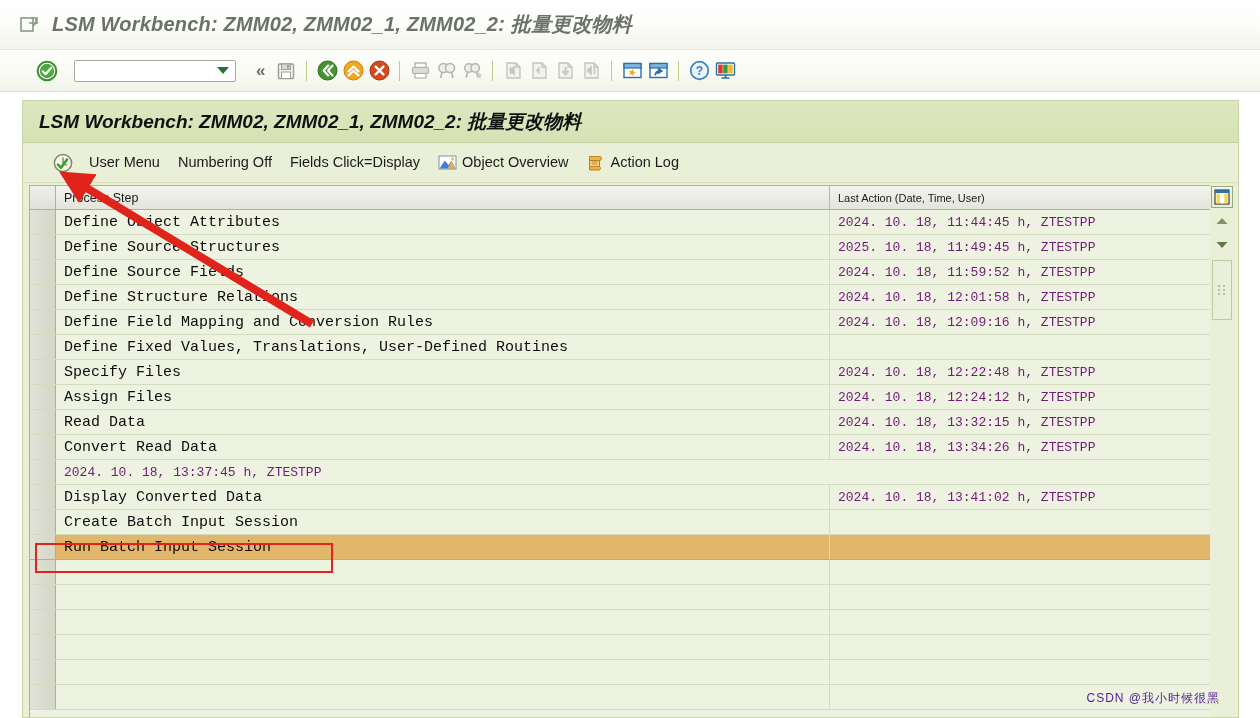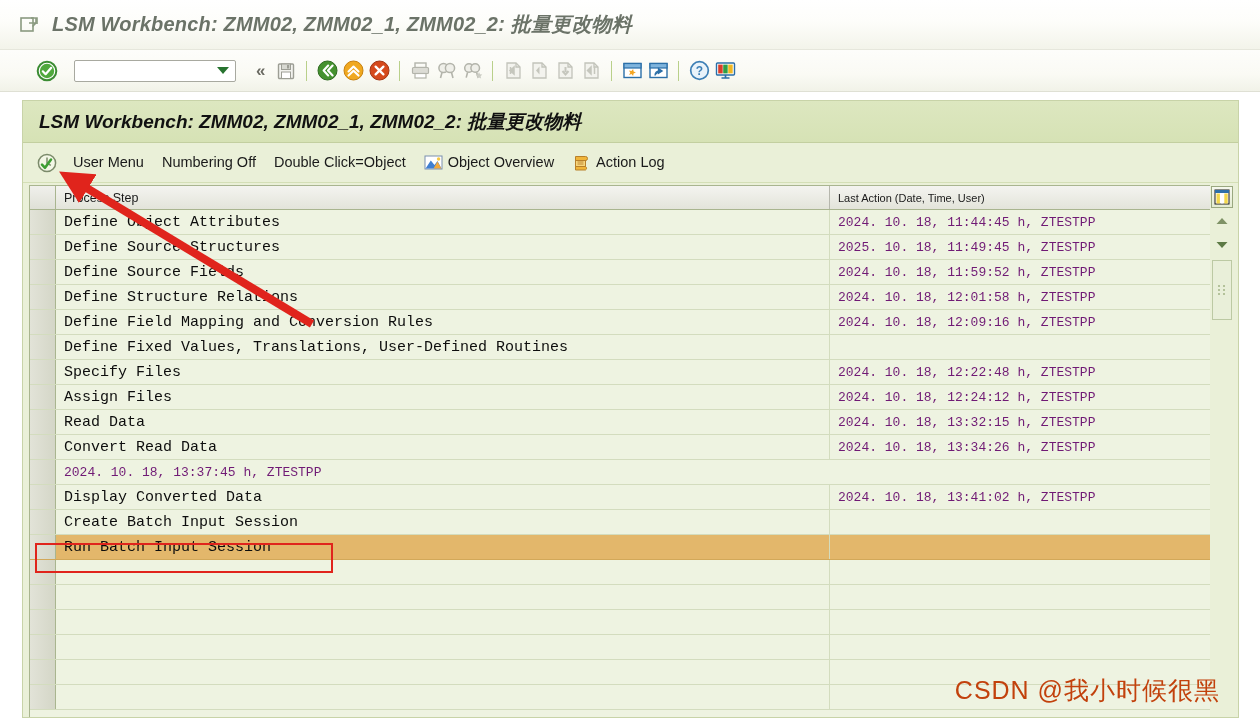--- a/index.html
+++ b/index.html
@@ -122,21 +122,21 @@
     color: #111111;
     white-space: nowrap;
   }
 
   
   .funcbar {
     height: 40px;
     background: #eaf0d8;
     display: flex;
     align-items: center;
-    padding-left: 12px;
+    padding-left: 28px;
     box-sizing: border-box;
     border-bottom: 1px solid #d4dfb6;
   }
   .fb-item {
     display: flex;
     align-items: center;
     gap: 5px;
     margin-right: 18px;
     font-size: 14.5px;
     color: #1a1a1a;
@@ -289,22 +289,22 @@
     box-sizing: border-box;
     z-index: 41;
     pointer-events: none;
   }
 
   
   .watermark {
     position: absolute;
     right: 18px;
     bottom: 10px;
-    font-size: 25px;
-    color: #c2410c;
+    font-size: 12px;
+    color: #4c1d95;
     letter-spacing: 1px;
     z-index: 5;
     white-space: nowrap;
     pointer-events: none;
   }
 </style>
 </head>
 <body>
 
 <div class="titlebar">
@@ -491,21 +491,21 @@
 
     <div class="fb-item">
       <span class="lbl">User Menu</span>
     </div>
 
     <div class="fb-item">
       <span class="lbl">Numbering Off</span>
     </div>
 
     <div class="fb-item">
-      <span class="lbl">Double Click=Object</span>
+      <span class="lbl">Fields Click=Display</span>
     </div>
 
     <div class="fb-item">
       <span style="display:inline-flex;">
         <svg width="19" height="19" viewBox="0 0 19 19">
           <rect x="1" y="3" width="17" height="13" fill="#ffffff" stroke="#7a8fae" stroke-width="1"></rect>
           <path d="M1.6 15.5 L6.8 7.5 L10.5 12 L13.5 8 L17.4 15.5 z" fill="#3f7fd1"></path>
           <path d="M9.5 15.5 L13.5 8.5 L17.4 15.5 z" fill="#f2a93b"></path>
           <circle cx="14.6" cy="6" r="1.7" fill="#f5c842"></circle>
         </svg>

